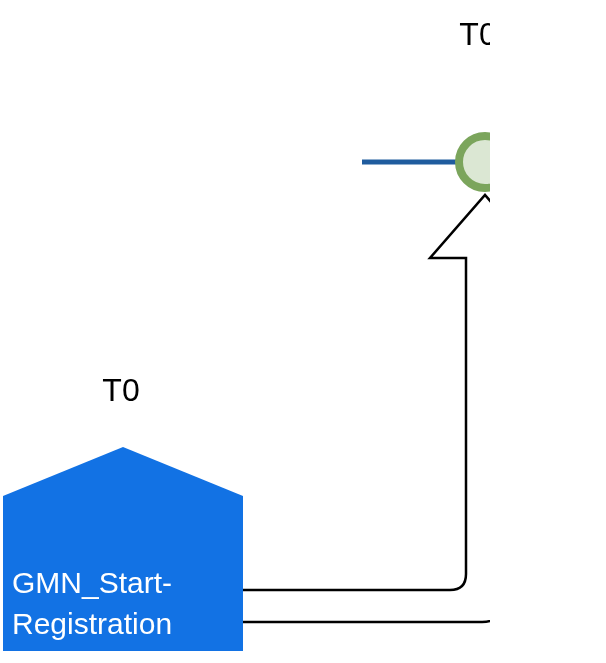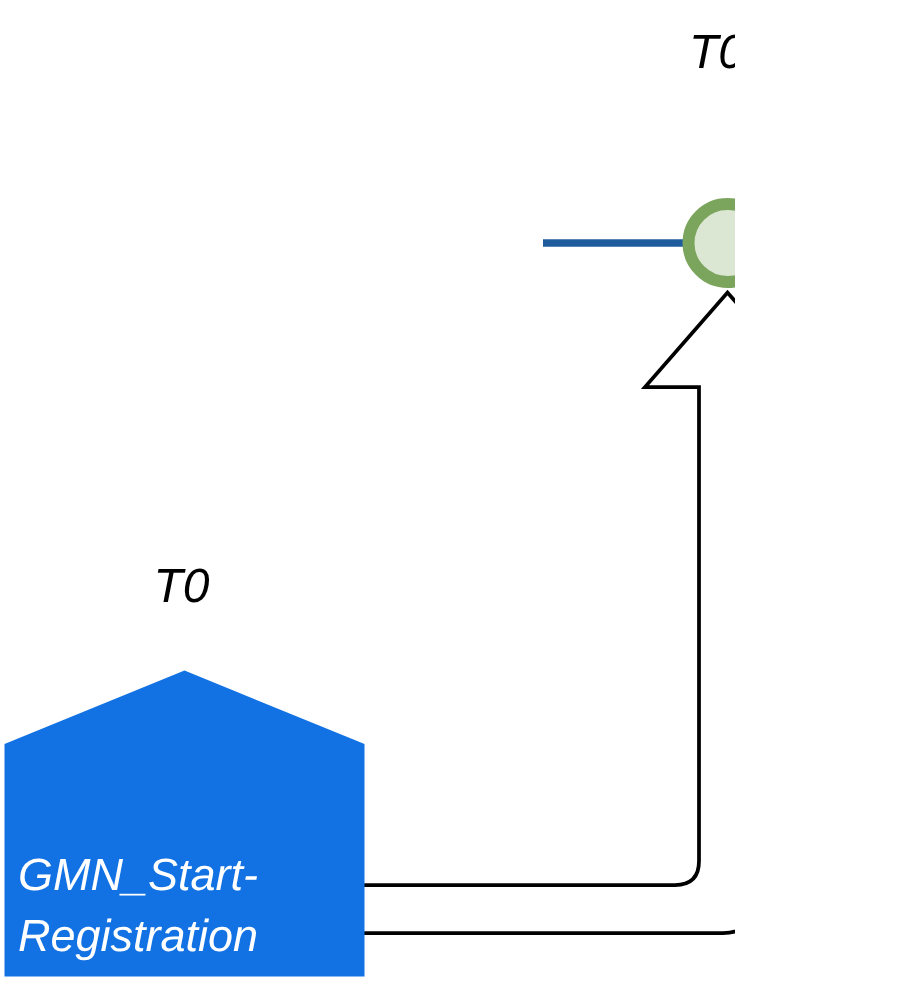--- a/index.html
+++ b/index.html
@@ -7,21 +7,20 @@
     padding: 0;
     background: #ffffff;
   }
   .canvas {
     position: relative;
     width: 490px;
     height: 663px;
     background: #ffffff;
     overflow: hidden;
     font-family: "Liberation Sans", sans-serif;
-    font-style: italic;
   }
   svg text {
     font-family: "Liberation Sans", sans-serif;
   }
   .node-label {
     fill: #000000;
     font-size: 32px;
   }
   .task-name {
     fill: #ffffff;

